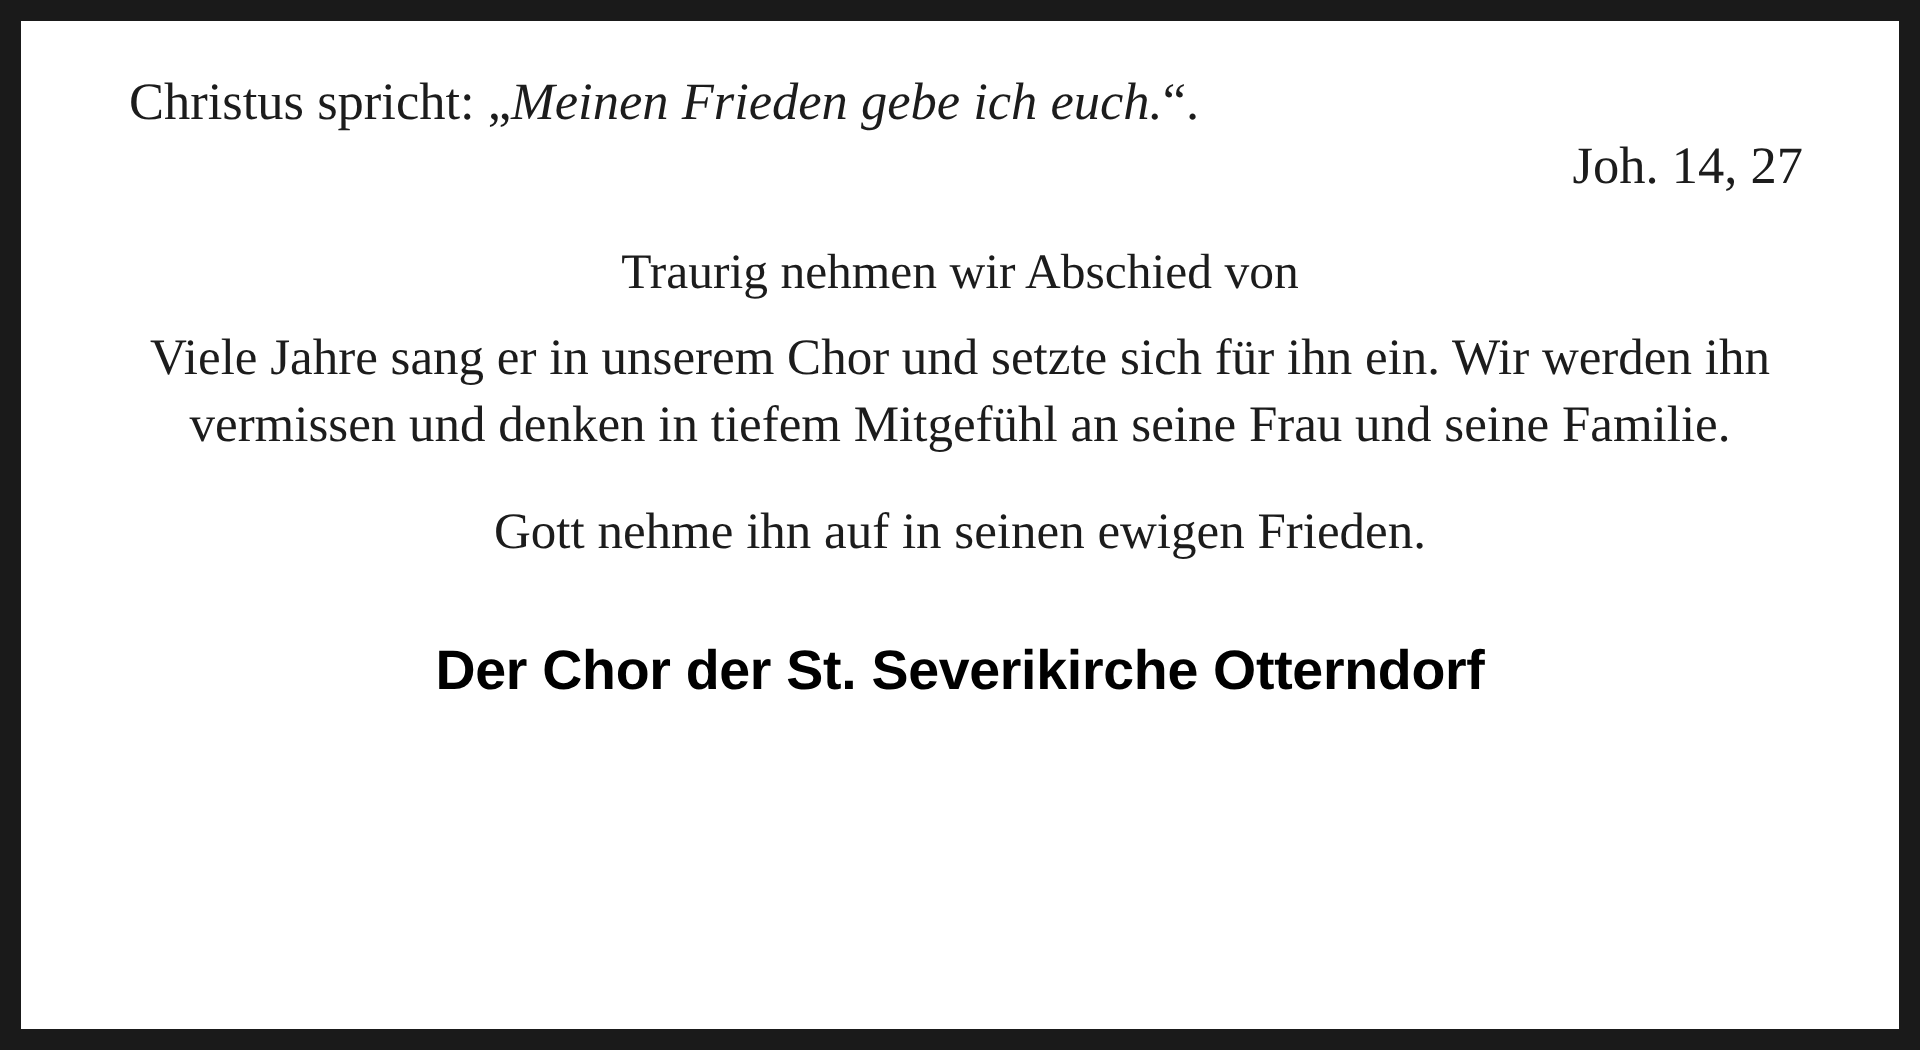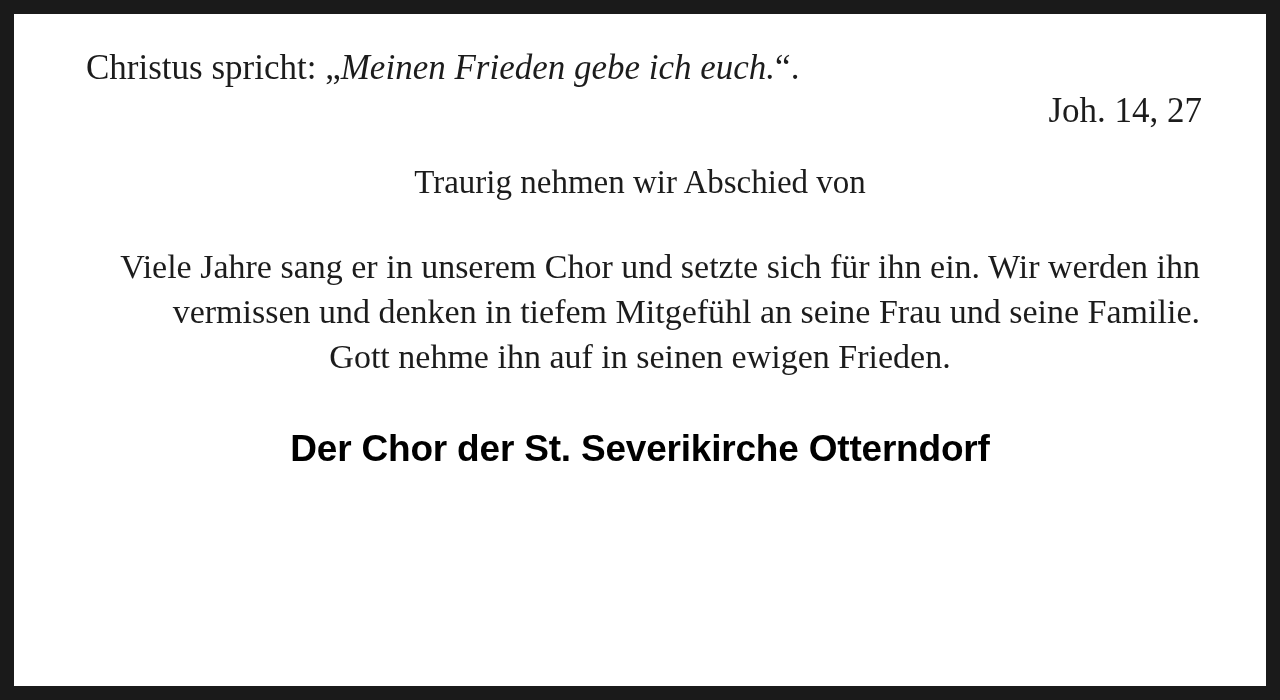--- a/index.html
+++ b/index.html
@@ -64,28 +64,29 @@
     font-weight: bold;
     color: #141414;
     letter-spacing: 1px;
     margin-top: 10px;
     line-height: 1.05;
     text-align: center;
   }
   .tribute {
     font-size: 34px;
     color: #1c1c1c;
-    margin-top: 44px;
-    text-align: right;
+    margin-top: 16px;
+    text-align: center;
     line-height: 1.32;
     max-width: 1120px;
   }
   .closing {
     font-size: 34px;
     color: #1c1c1c;
+    margin-top: 26px;
     text-align: center;
     line-height: 1.3;
   }
   .signature {
     font-family: "Liberation Sans", sans-serif;
     font-size: 37px;
     font-weight: bold;
     color: #000000;
     margin-top: 49px;
     text-align: center;

